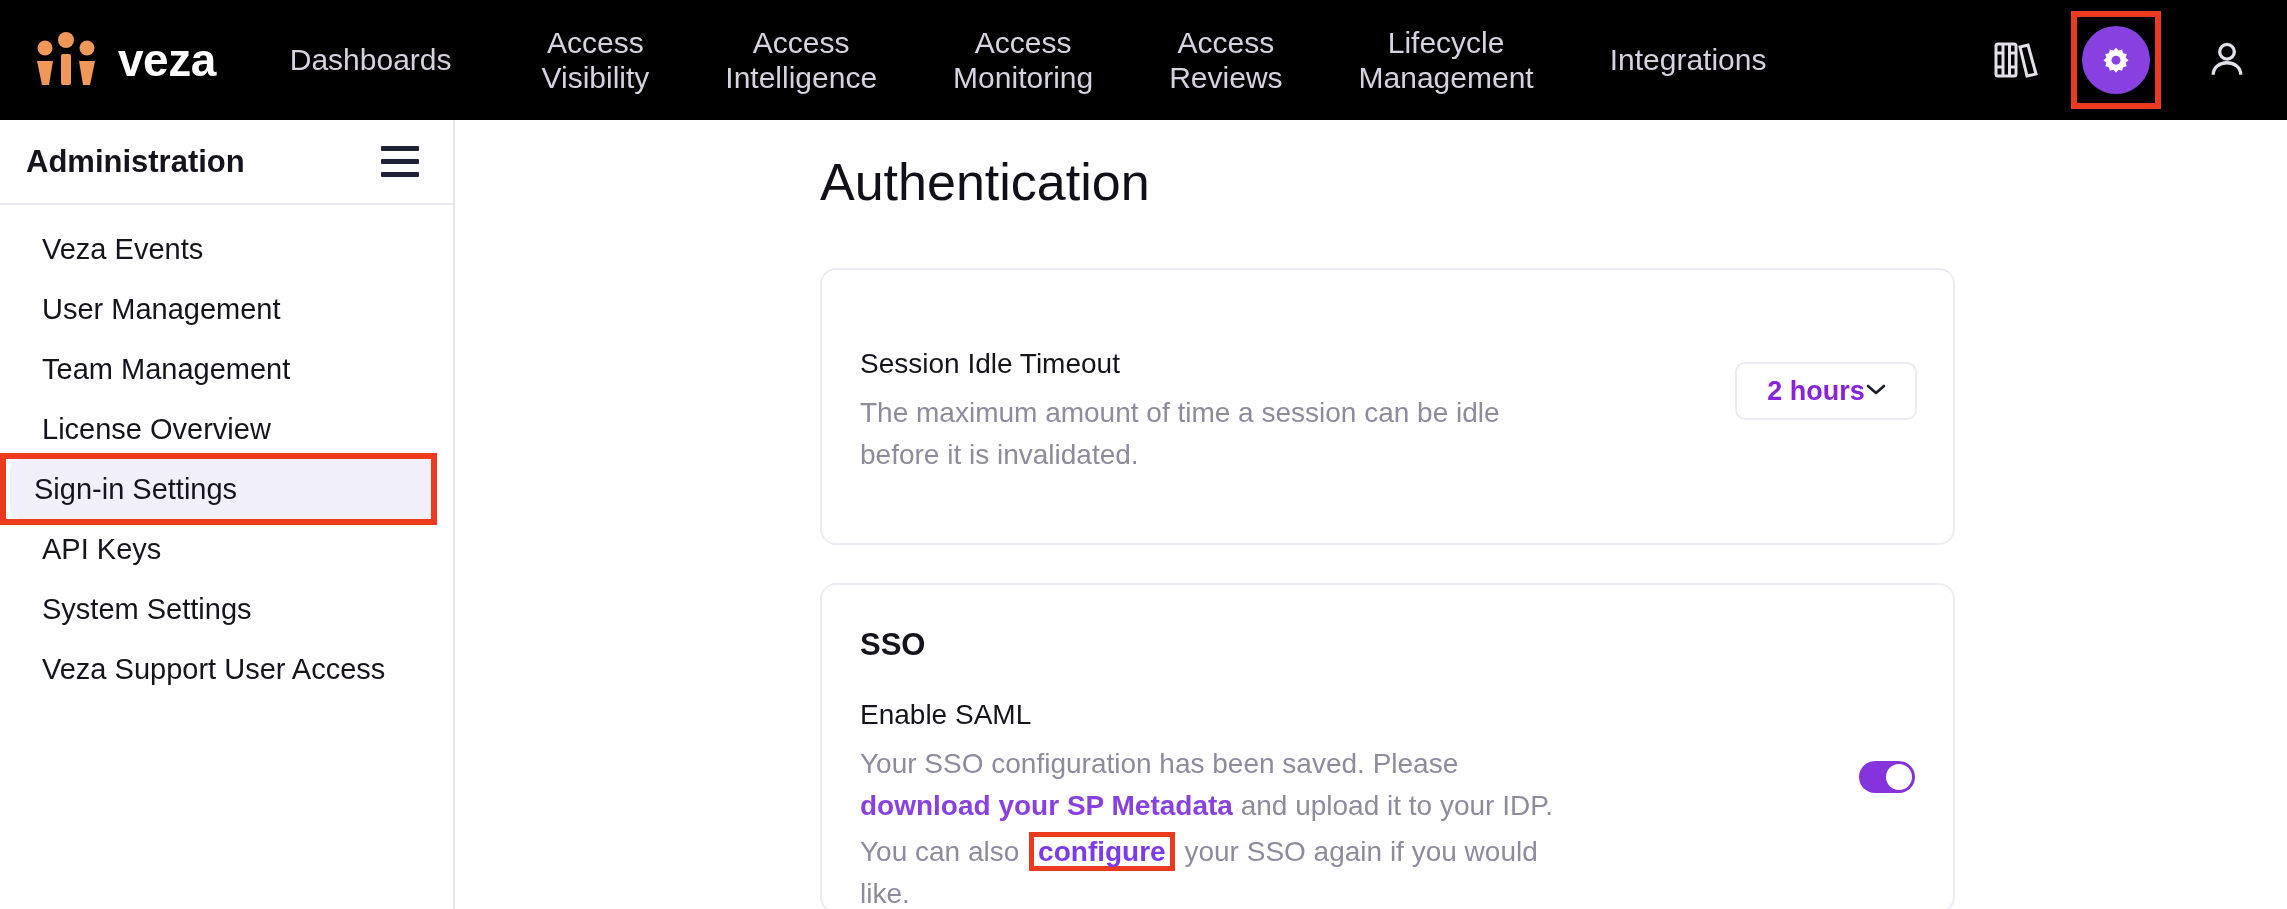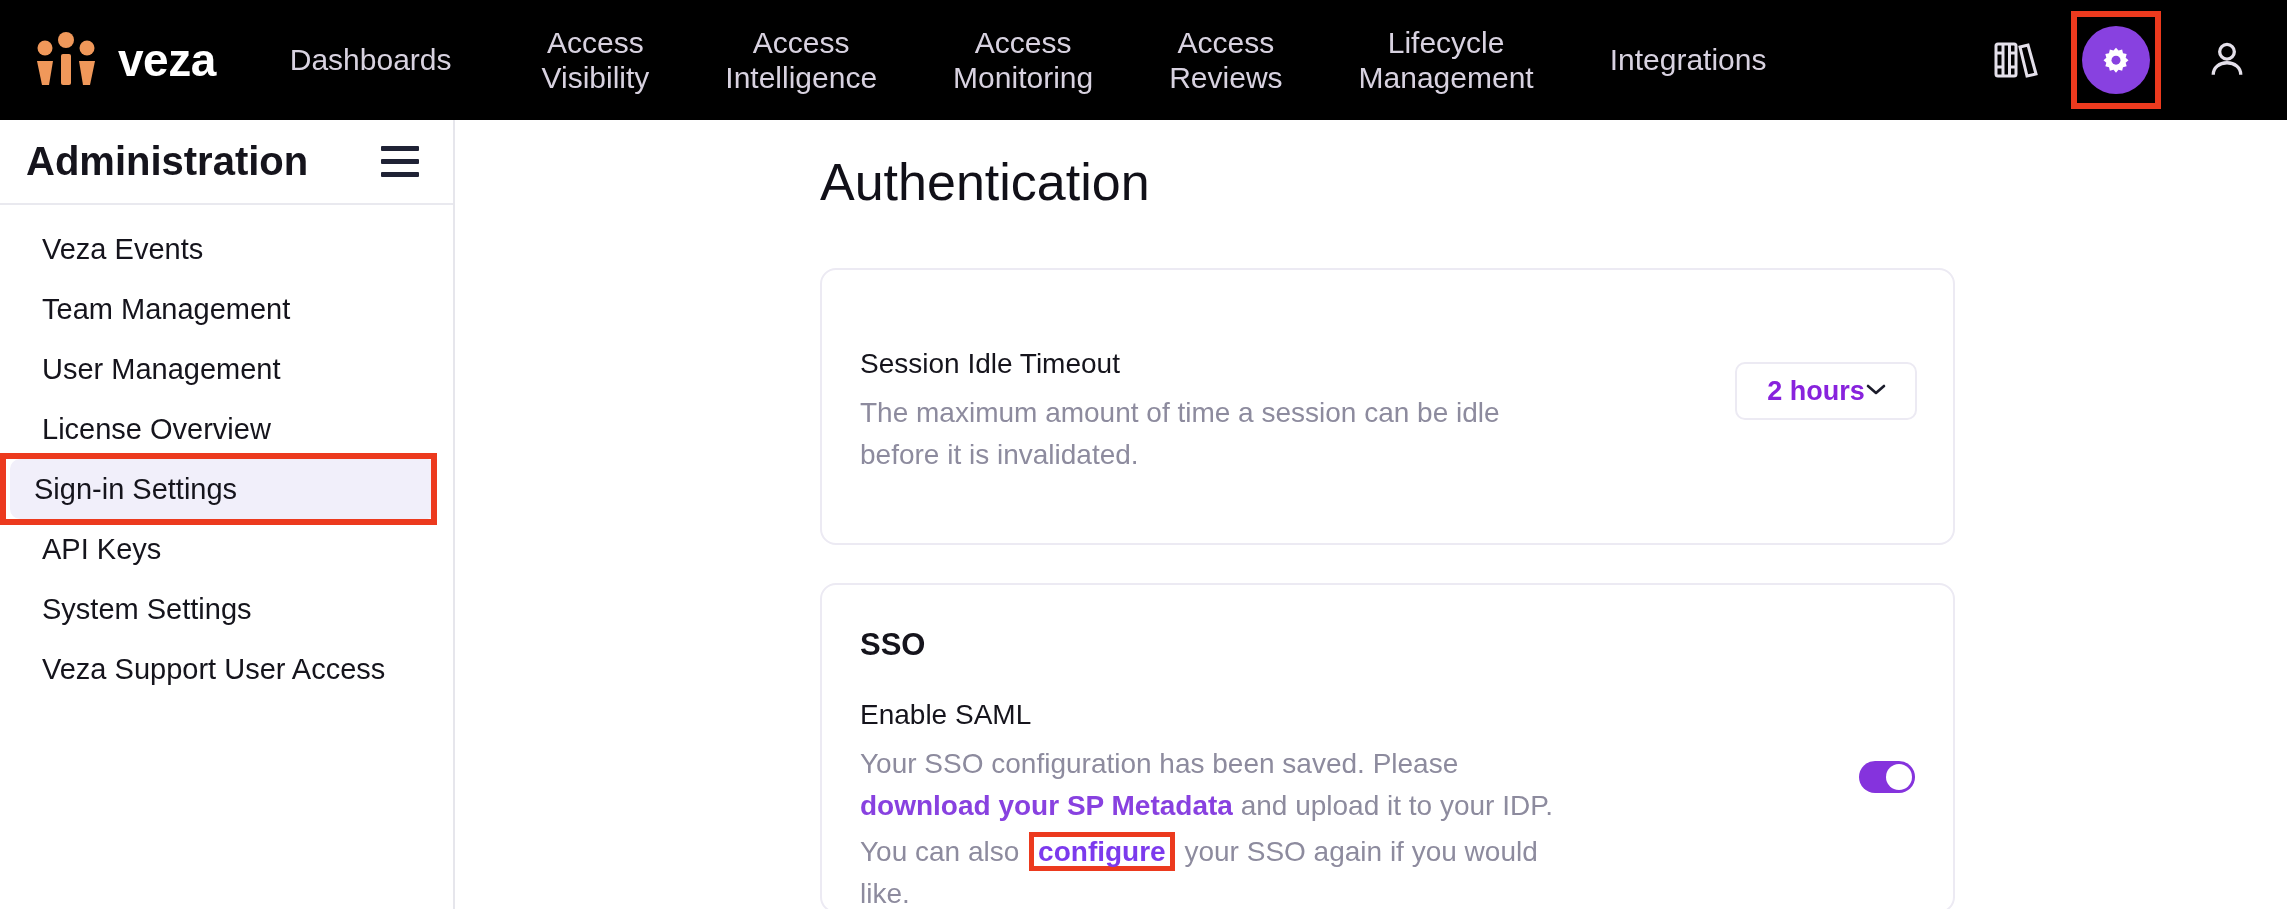--- a/index.html
+++ b/index.html
@@ -64,21 +64,21 @@
     width: 455px; height: 789px;
     background: #ffffff;
     border-right: 2px solid #e6e6ec;
   }
   #sidebar-head {
     height: 85px;
     display: flex; align-items: center; justify-content: space-between;
     padding: 0 28px 0 26px;
     border-bottom: 2px solid #e9e9ef;
   }
-  #sidebar-title { font-size: 40px; font-weight: 700; color: #15141c; }
+  #sidebar-title { font-size: 31px; font-weight: 700; color: #15141c; }
   #hamburger { display: flex; flex-direction: column; gap: 8px; cursor: pointer; padding: 6px; }
   #hamburger span { display: block; width: 38px; height: 5px; background: #1f2235; border-radius: 1px; }
   #sidebar-list { padding-top: 14px; position: relative; }
   .side-item {
     height: 60px; display: flex; align-items: center;
     padding-left: 42px; font-size: 29px; color: #15141c;
     cursor: pointer;
   }
   .side-item.active {
     background: #f1effa; border-radius: 10px;
@@ -208,22 +208,22 @@
     <span id="sidebar-title">Administration</span>
     <span id="hamburger">
       <span></span>
         <span></span>
         <span></span>
     </span>
   </div>
 
   <div id="sidebar-list">
     <div class="side-item">Veza Events</div>
+    <div class="side-item">User Management</div>
     <div class="side-item">Team Management</div>
-    <div class="side-item">User Management</div>
     <div class="side-item">License Overview</div>
     <div class="side-item active">Sign-in Settings</div>
     <div class="side-item">API Keys</div>
     <div class="side-item">System Settings</div>
     <div class="side-item">Veza Support User Access</div>
     <div id="signin-hl" style="top:248px"></div>
   </div>
 </div>
 
 <div id="main">

